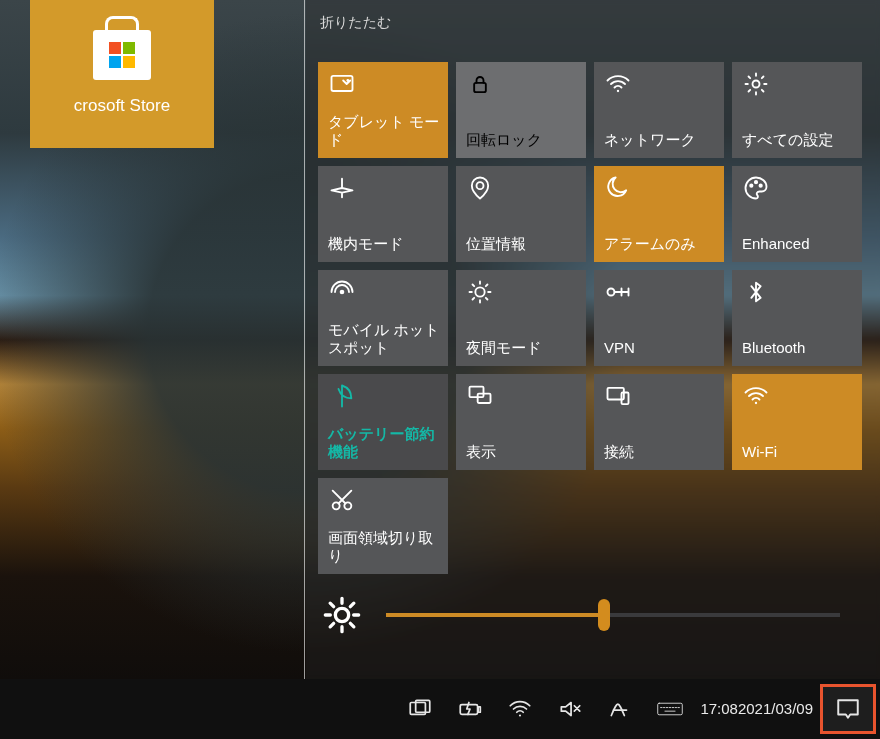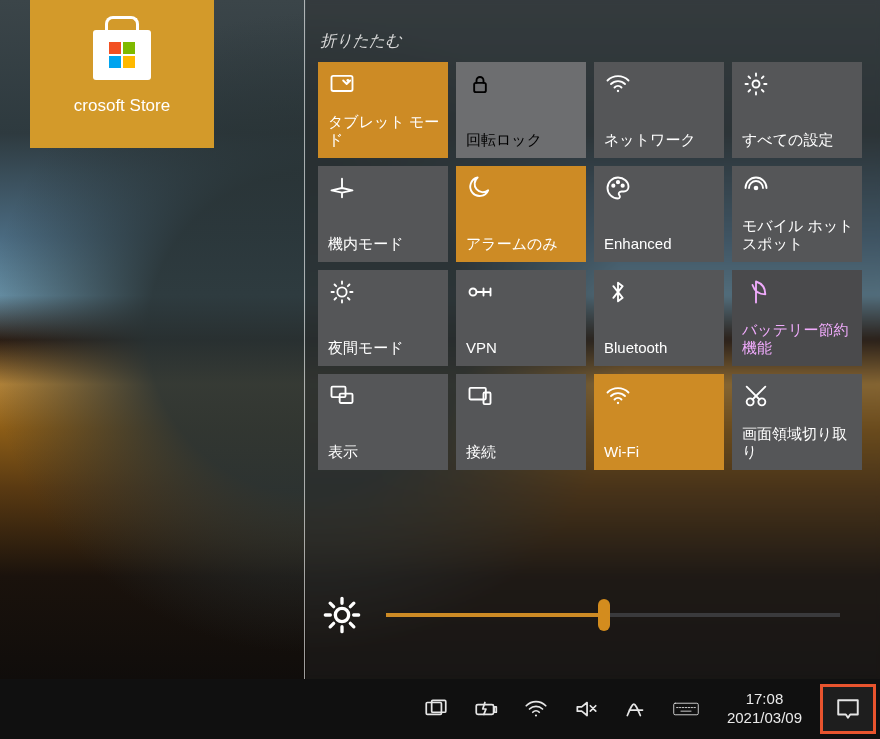--- a/index.html
+++ b/index.html
@@ -98,27 +98,26 @@
     top: 0;
     right: 0;
     width: 574px;
     height: 679px;
     background: rgba(40,40,40,0.34);
     backdrop-filter: blur(2px);
     -webkit-backdrop-filter: blur(2px);
   }
   .collapse-link {
     position: absolute;
-    top: 31px;
+    top: 14px;
     left: 14px;
-    font-size: 16px;
+    font-size: 14px;
     color: #d9d9d9;
     cursor: pointer;
     user-select: none;
-    font-style: italic;
   }
 
   .tiles {
     position: absolute;
     top: 62px;
     left: 12px;
     width: 542px;
     display: grid;
     grid-template-columns: repeat(4, 130px);
     grid-auto-rows: 96px;
@@ -140,22 +139,23 @@
   .tile.active {
     background: #cd8b25;
   }
   .tile.disabled {
     background: #6d6e70;
     color: #000000;
     cursor: default;
   }
   .tile.muted {
     background: #4a4a4c;
-    color: #f0abfc;
+    color: #14b8a6;
     cursor: default;
+    font-weight: bold;
   }
   .tile .icon {
     width: 28px;
     height: 28px;
   }
   .tile .icon svg { width: 100%; height: 100%; fill: none; stroke: currentColor; stroke-width:1.6; stroke-linecap:round; stroke-linejoin:round;}
   .tile .label {
     font-size: 15px;
     word-break: break-word;
   }
@@ -218,26 +218,25 @@
     margin-right: 10px;
   }
   .tray-icon {
     width: 26px; height: 26px;
     display:flex;align-items:center;justify-content:center;
   }
   .tray-icon svg{width:100%;height:100%;fill:none;stroke:#e5e5e5;stroke-width:1.6;stroke-linecap:round;stroke-linejoin:round;}
   .kbd-icon svg{stroke-width:1.2;}
   .clock {
     display: flex;
-    flex-direction: column;
     align-items: center;
     justify-content: center;
     font-size: 15px;
     line-height: 1.25;
-    margin: 0 18px;
+    margin: 0 7px;
   }
   .action-btn {
     width: 56px; height: 50px;
     display:flex;align-items:center;justify-content:center;
     border: 3px solid #e8542e;
     box-sizing: border-box;
     background: #1e1e1e;
   }
   .action-btn svg{width:26px;height:26px;fill:none;stroke:#e5e5e5;stroke-width:1.8;stroke-linejoin:round;stroke-linecap:round;}
 </style>
@@ -290,20 +289,26 @@
           <div class="icon"><svg viewBox="0 0 24 24">
               <use href="#i-settings"></use>
             </svg></div>
           <div class="label">すべての設定</div>
         </div>
         <div class="tile">
           <div class="icon"><svg viewBox="0 0 24 24">
               <use href="#i-airplane"></use>
             </svg></div>
           <div class="label">機内モード</div>
+        </div>
+        <div class="tile">
+          <div class="icon"><svg viewBox="0 0 24 24">
+              <use href="#i-location"></use>
+            </svg></div>
+          <div class="label">位置情報</div>
         </div>
         <div class="tile active">
           <div class="icon"><svg viewBox="0 0 24 24">
               <use href="#i-moon"></use>
             </svg></div>
           <div class="label">アラームのみ</div>
         </div>
         <div class="tile">
           <div class="icon"><svg viewBox="0 0 24 24">
               <use href="#i-palette"></use>

